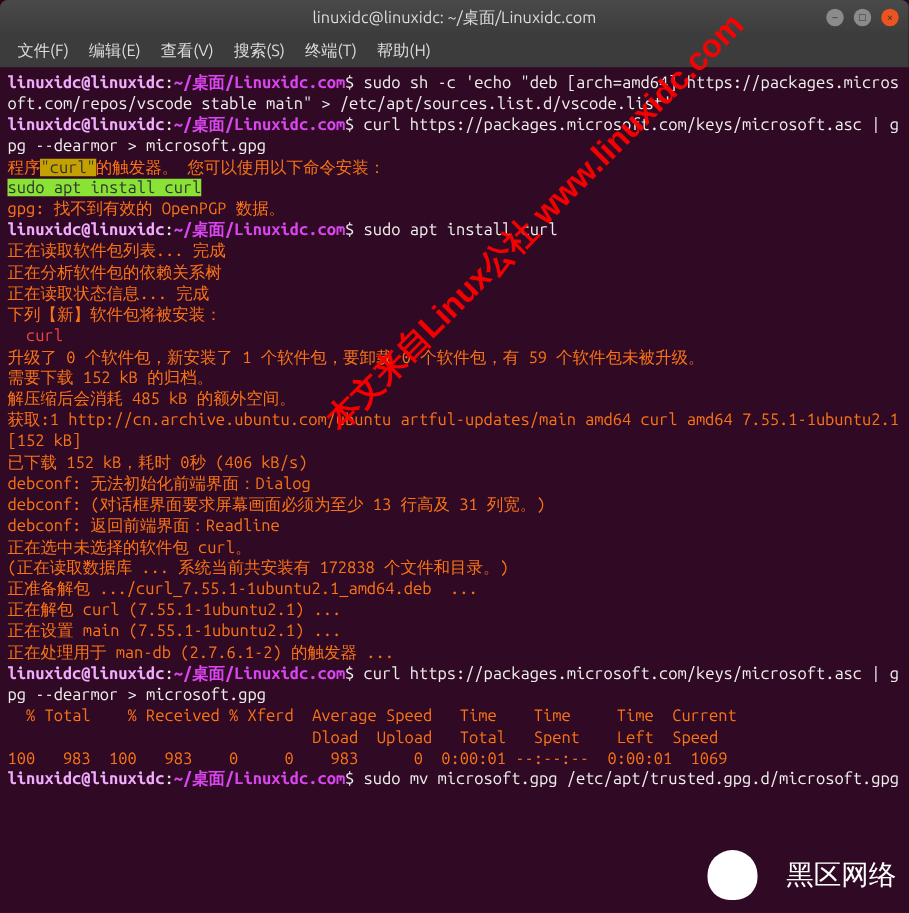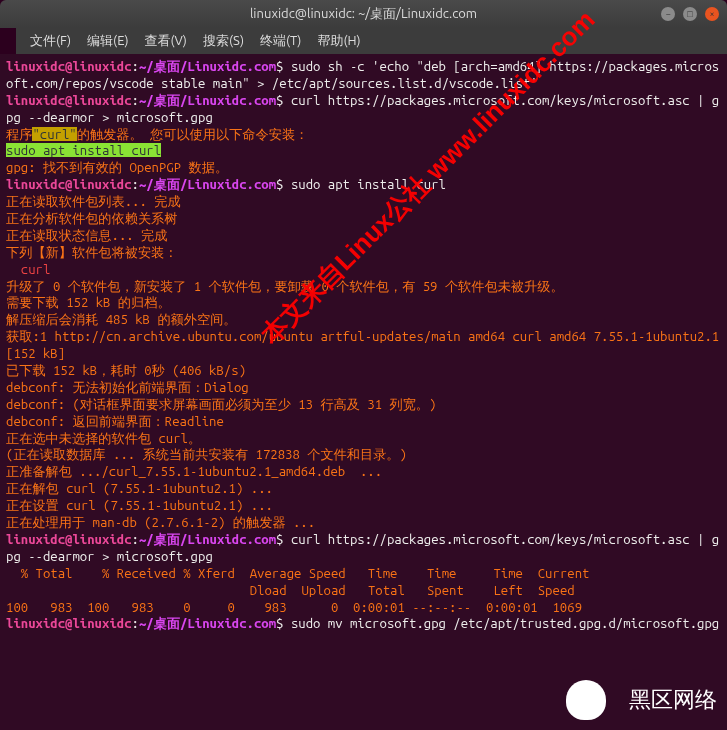--- a/index.html
+++ b/index.html
@@ -57,38 +57,37 @@
     .menubar {
       background: #3c3c3c;
       height: 26px;
       display: flex;
       align-items: center;
       padding: 0 8px;
       gap: 4px;
       font-family: "Ubuntu", sans-serif;
       font-size: 13px;
       color: #dcdcdc;
-      margin-left: 16px;
     }
     .menu-item {
       padding: 2px 6px;
       cursor: pointer;
     }
     .terminal {
       flex: 1;
       background: #300a24;
       padding: 4px 6px;
       overflow: hidden;
       font-size: 13.2px;
       line-height: 1.28;
       color: #eeeeec;
       white-space: pre-wrap;
       word-break: break-all;
     }
-    .user { color: #ec4899; font-weight: bold; }
+    .user { color: #f0abfc; font-weight: bold; }
     .path { color: #d946ef; font-weight: bold; }
     .cmd { color: #eeeeec; }
     .output { color: #f97316; margin-top: 43px; }
     .brightgreen { color: #ef4444; }
     .highlight-yellow { background: #c4a000; color: #2e3436; }
     .highlight-green { background: #8ae234; color: #2e3436; }
     .watermark {
       position: absolute;
       right: 70px;
       top: 160px;
@@ -170,21 +169,21 @@
 <span class="output">解压缩后会消耗 485 kB 的额外空间。</span>
 <span class="output">获取:1 http://cn.archive.ubuntu.com/ubuntu artful-updates/main amd64 curl amd64 7.55.1-1ubuntu2.1 [152 kB]</span>
 <span class="output">已下载 152 kB，耗时 0秒 (406 kB/s)</span>
 <span class="output">debconf: 无法初始化前端界面：Dialog</span>
 <span class="output">debconf: (对话框界面要求屏幕画面必须为至少 13 行高及 31 列宽。)</span>
 <span class="output">debconf: 返回前端界面：Readline</span>
 <span class="output">正在选中未选择的软件包 curl。</span>
 <span class="output">(正在读取数据库 ... 系统当前共安装有 172838 个文件和目录。)</span>
 <span class="output">正准备解包 .../curl_7.55.1-1ubuntu2.1_amd64.deb  ...</span>
 <span class="output">正在解包 curl (7.55.1-1ubuntu2.1) ...</span>
-<span class="output">正在设置 curl (7.55.1-1ubuntu2.1) ...</span>
+<span class="output">正在设置 main (7.55.1-1ubuntu2.1) ...</span>
 <span class="output">正在处理用于 man-db (2.7.6.1-2) 的触发器 ...</span>
 <span class="user">linuxidc@linuxidc</span><span class="cmd">:</span><span class="path">~/桌面/Linuxidc.com</span><span class="cmd">$</span> <span class="cmd">curl https://packages.microsoft.com/keys/microsoft.asc | gpg --dearmor &gt; microsoft.gpg</span>
 <span class="output">  % Total    % Received % Xferd  Average Speed   Time    Time     Time  Current</span>
 <span class="output">                                 Dload  Upload   Total   Spent    Left  Speed</span>
 <span class="output">100   983  100   983    0     0    983      0  0:00:01 --:--:--  0:00:01  1069</span>
 <span class="user">linuxidc@linuxidc</span><span class="cmd">:</span><span class="path">~/桌面/Linuxidc.com</span><span class="cmd">$</span> <span class="cmd">sudo mv microsoft.gpg /etc/apt/trusted.gpg.d/microsoft.gpg</span></div>
 </div>
 
 <div class="watermark">本文来自Linux公社 www.linuxidc.com</div>
 

